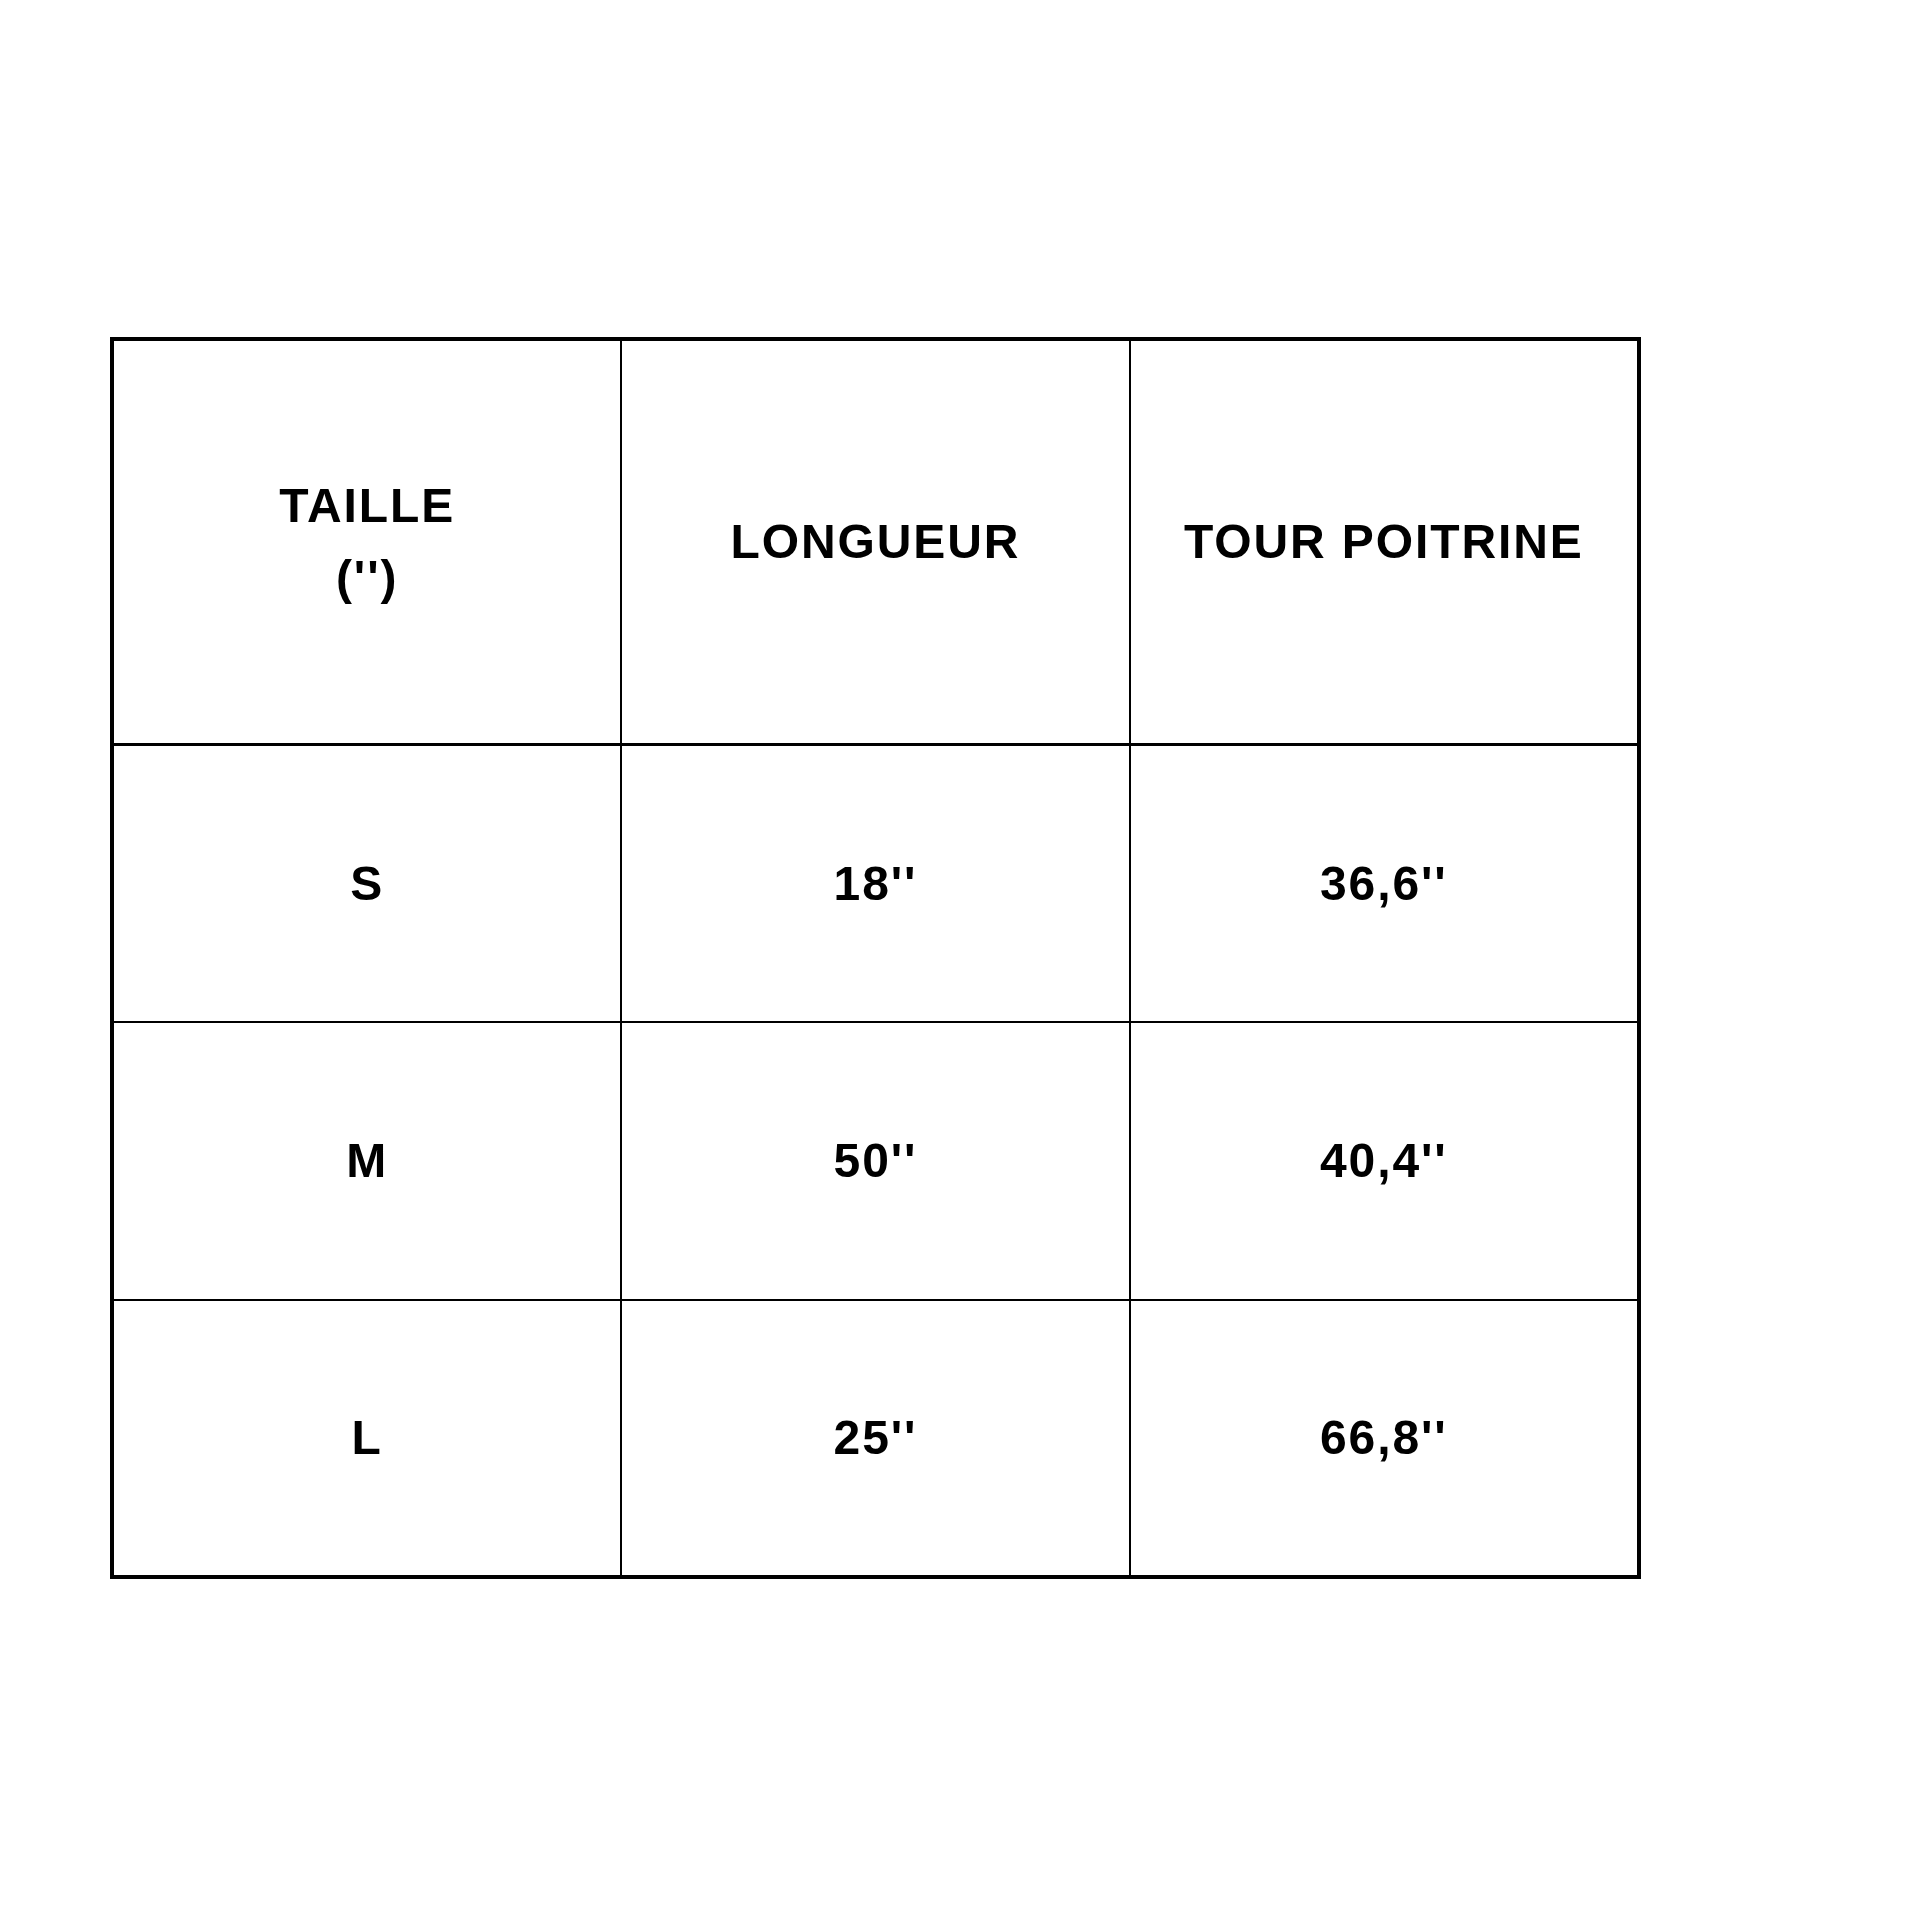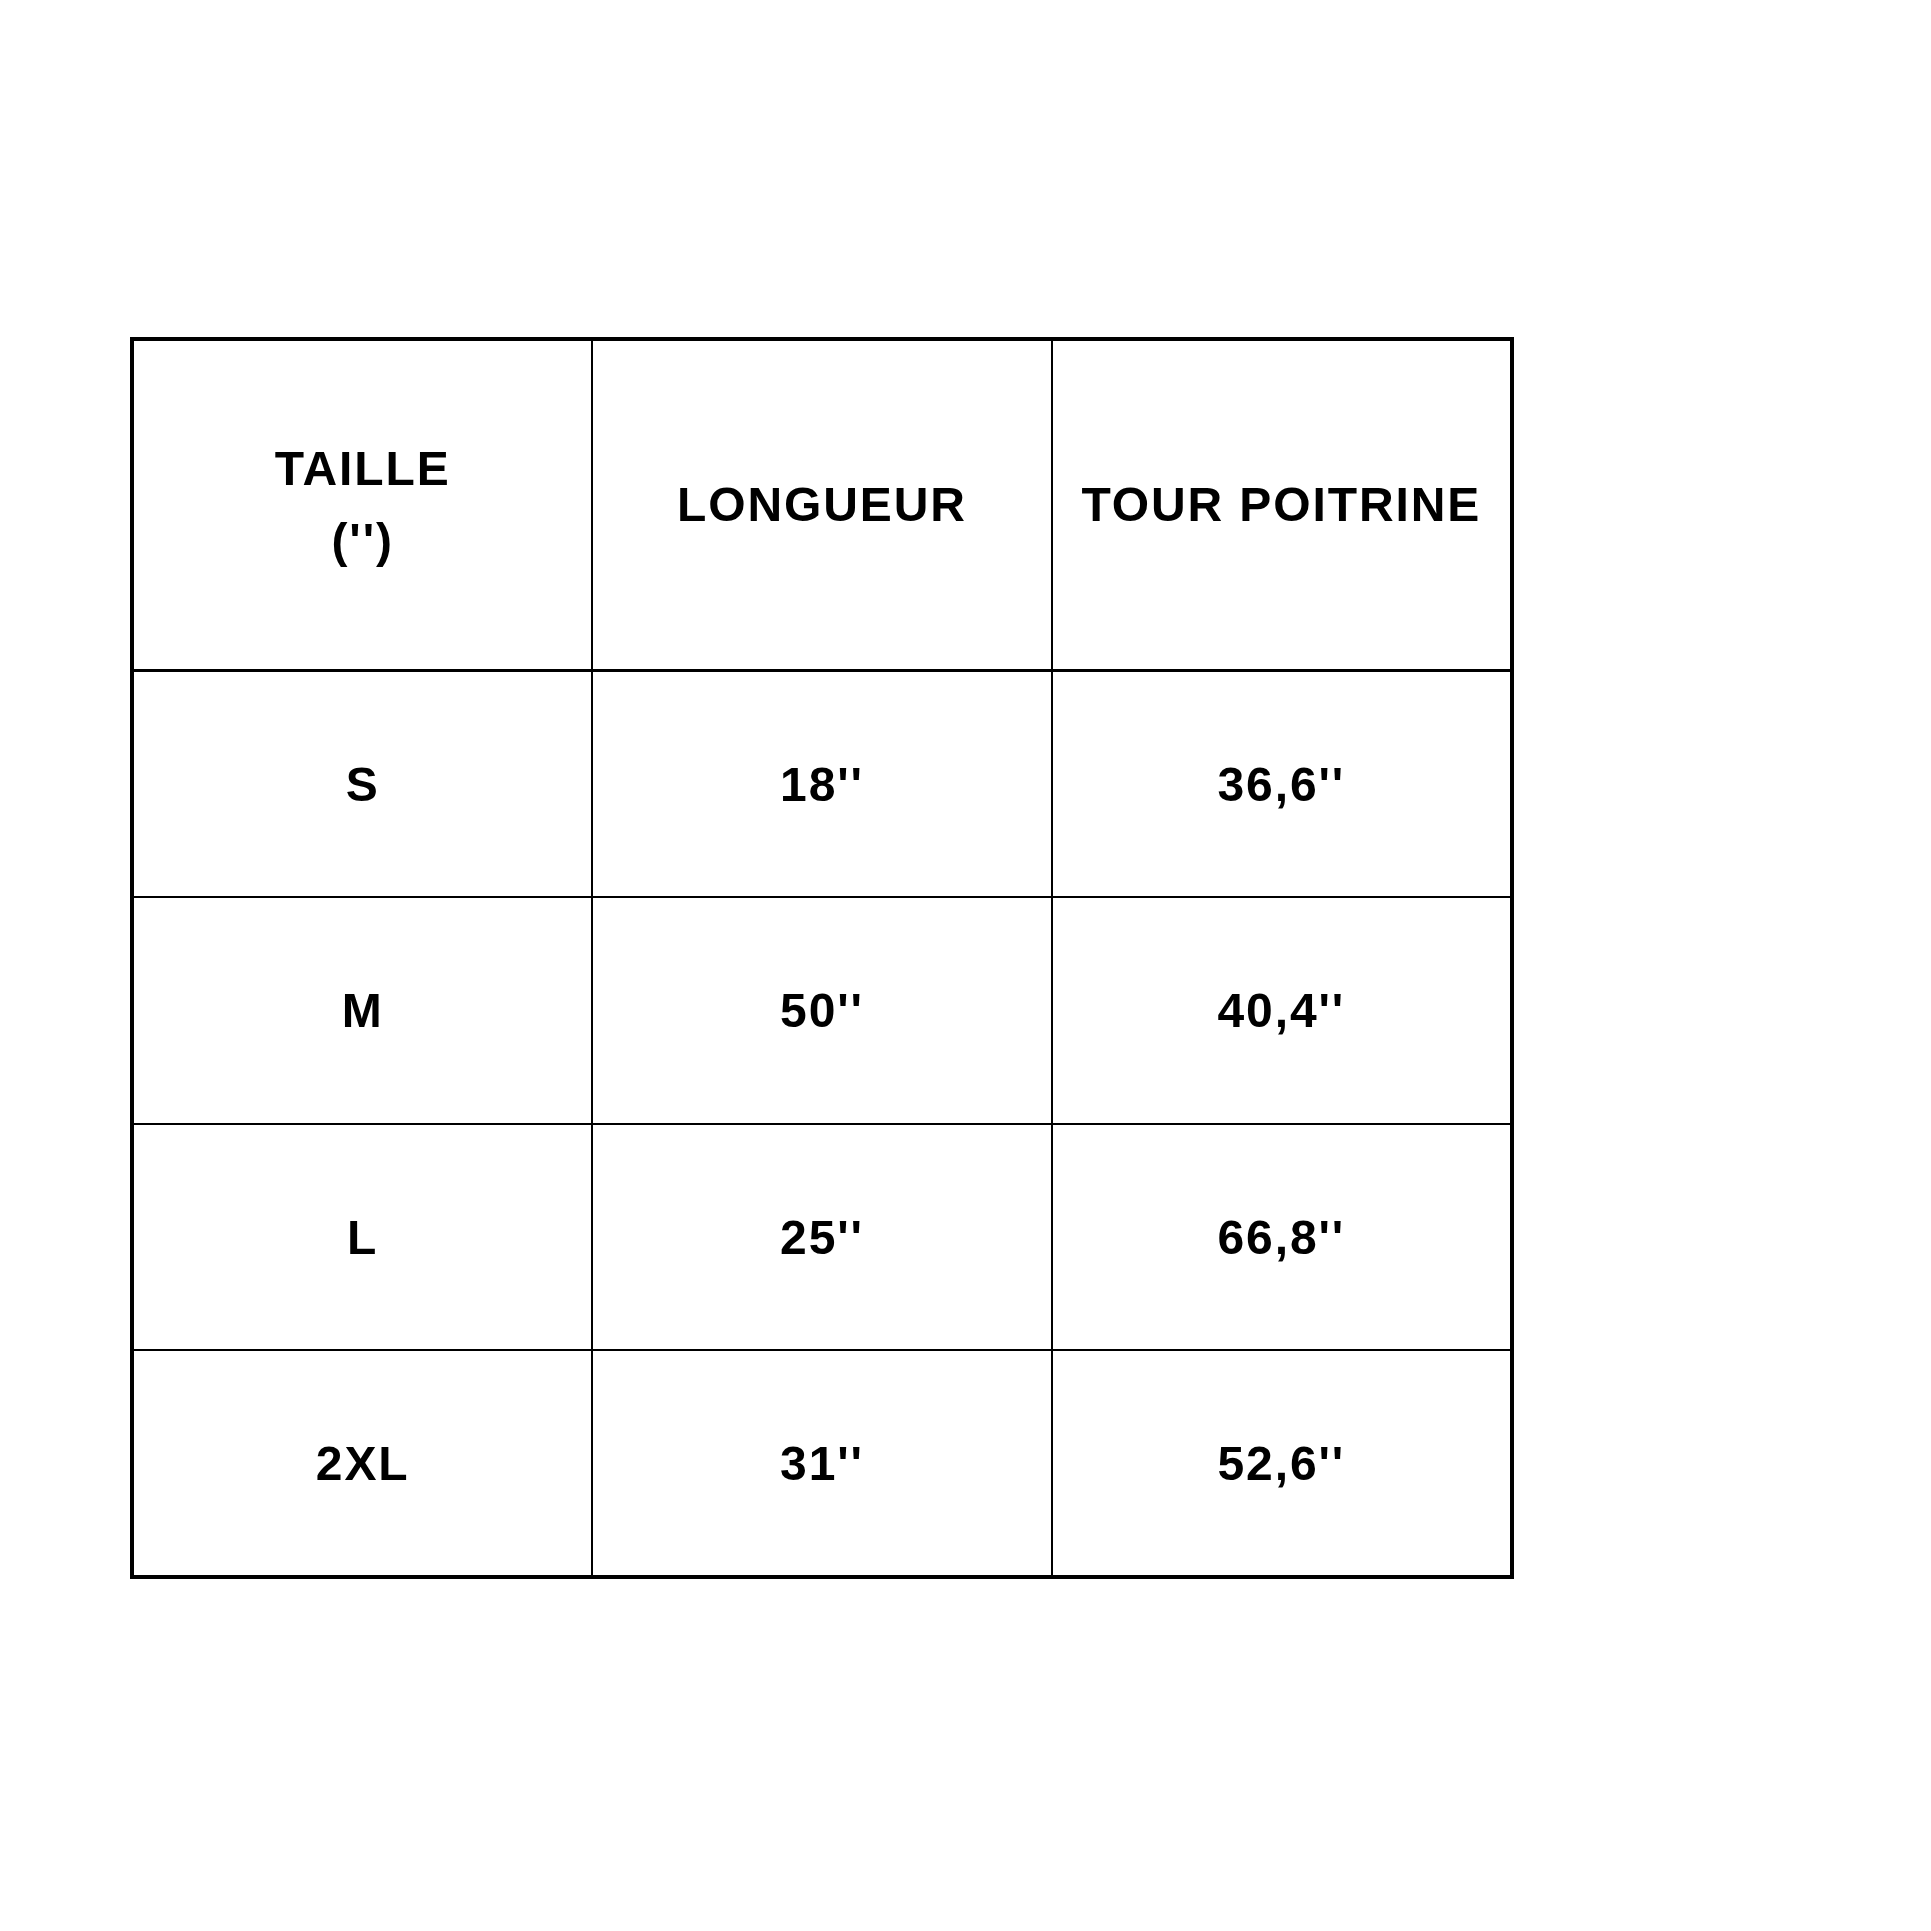--- a/index.html
+++ b/index.html
@@ -14,26 +14,25 @@
     position: relative;
     width: 1931px;
     height: 1931px;
     background: #ffffff;
     overflow: hidden;
   }
   table.size-chart {
     position: absolute;
     left: 110px;
     top: 337px;
-    width: 1384px;
+    width: 1531px;
     height: 1242px;
     border-collapse: collapse;
     table-layout: fixed;
     background: #ffffff;
-    margin-left: 20px;
   }
   table.size-chart td, table.size-chart th {
     border: 2.9px solid #000000;
     text-align: center;
     vertical-align: middle;
     padding: 0;
     color: #000000;
     font-weight: 700;
     font-size: 48px;
     letter-spacing: 1.9px;
@@ -88,21 +87,16 @@
         <td>40,4''</td>
       </tr>
 
       <tr class="data-row">
         <td>L</td>
         <td>25''</td>
         <td>66,8''</td>
       </tr>
 
 
-      <tr class="data-row">
-        <td>2XL</td>
-        <td>31''</td>
-        <td>52,6''</td>
-      </tr>
     </tbody>
   </table>
 </div>
 
 
 </body></html>

